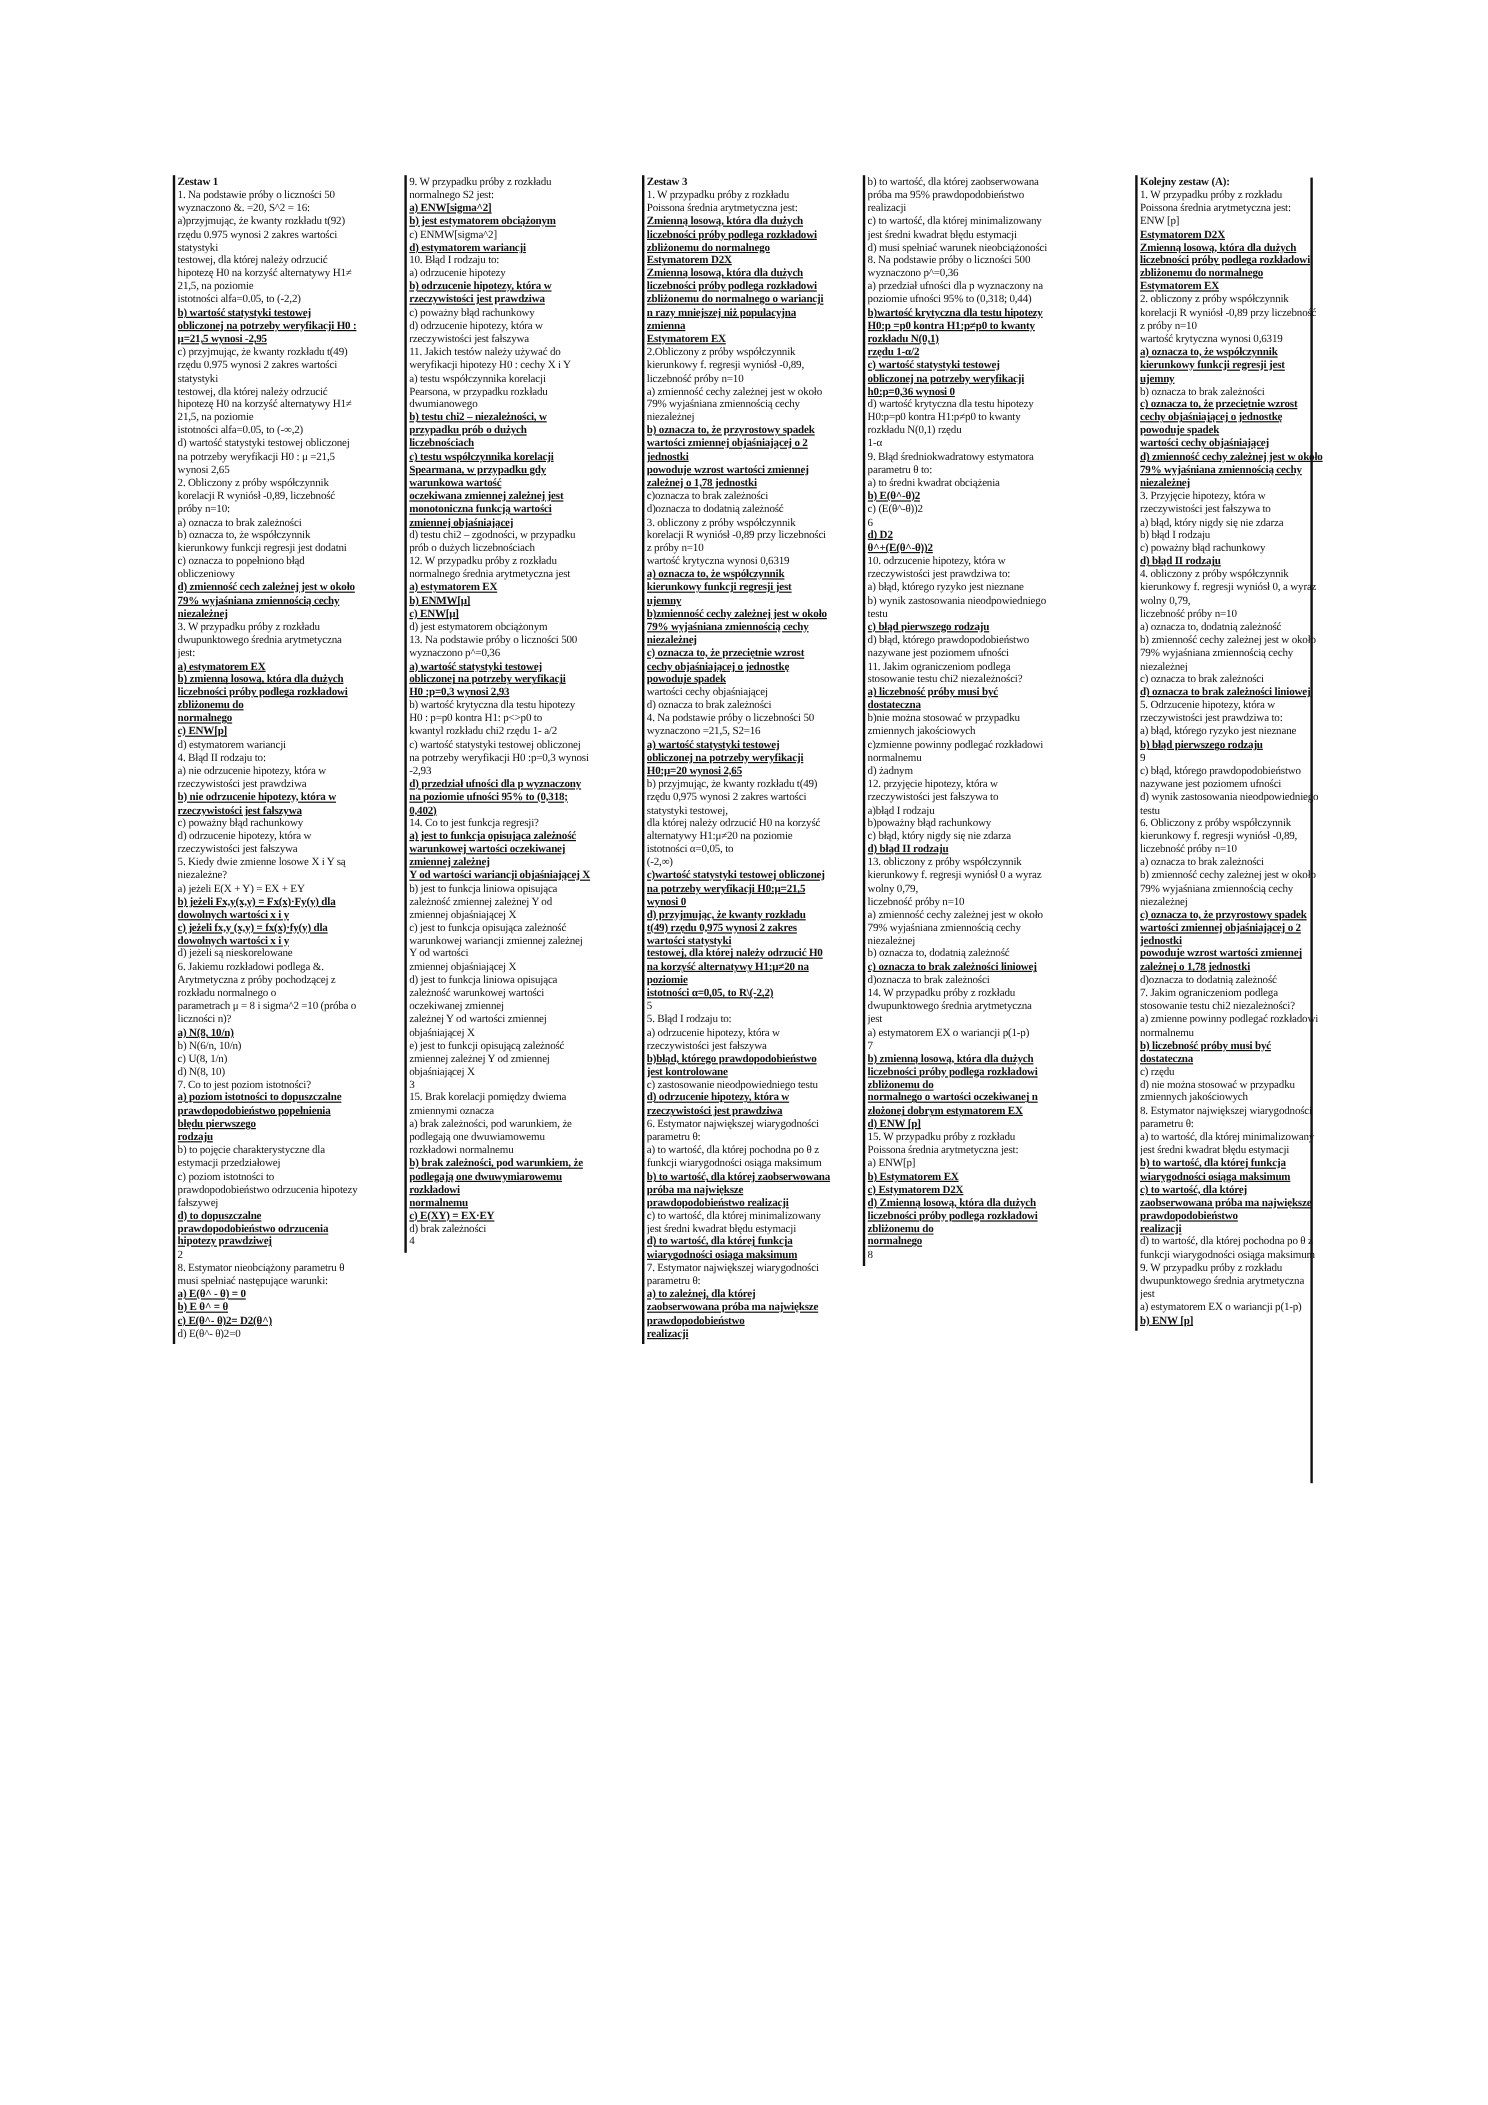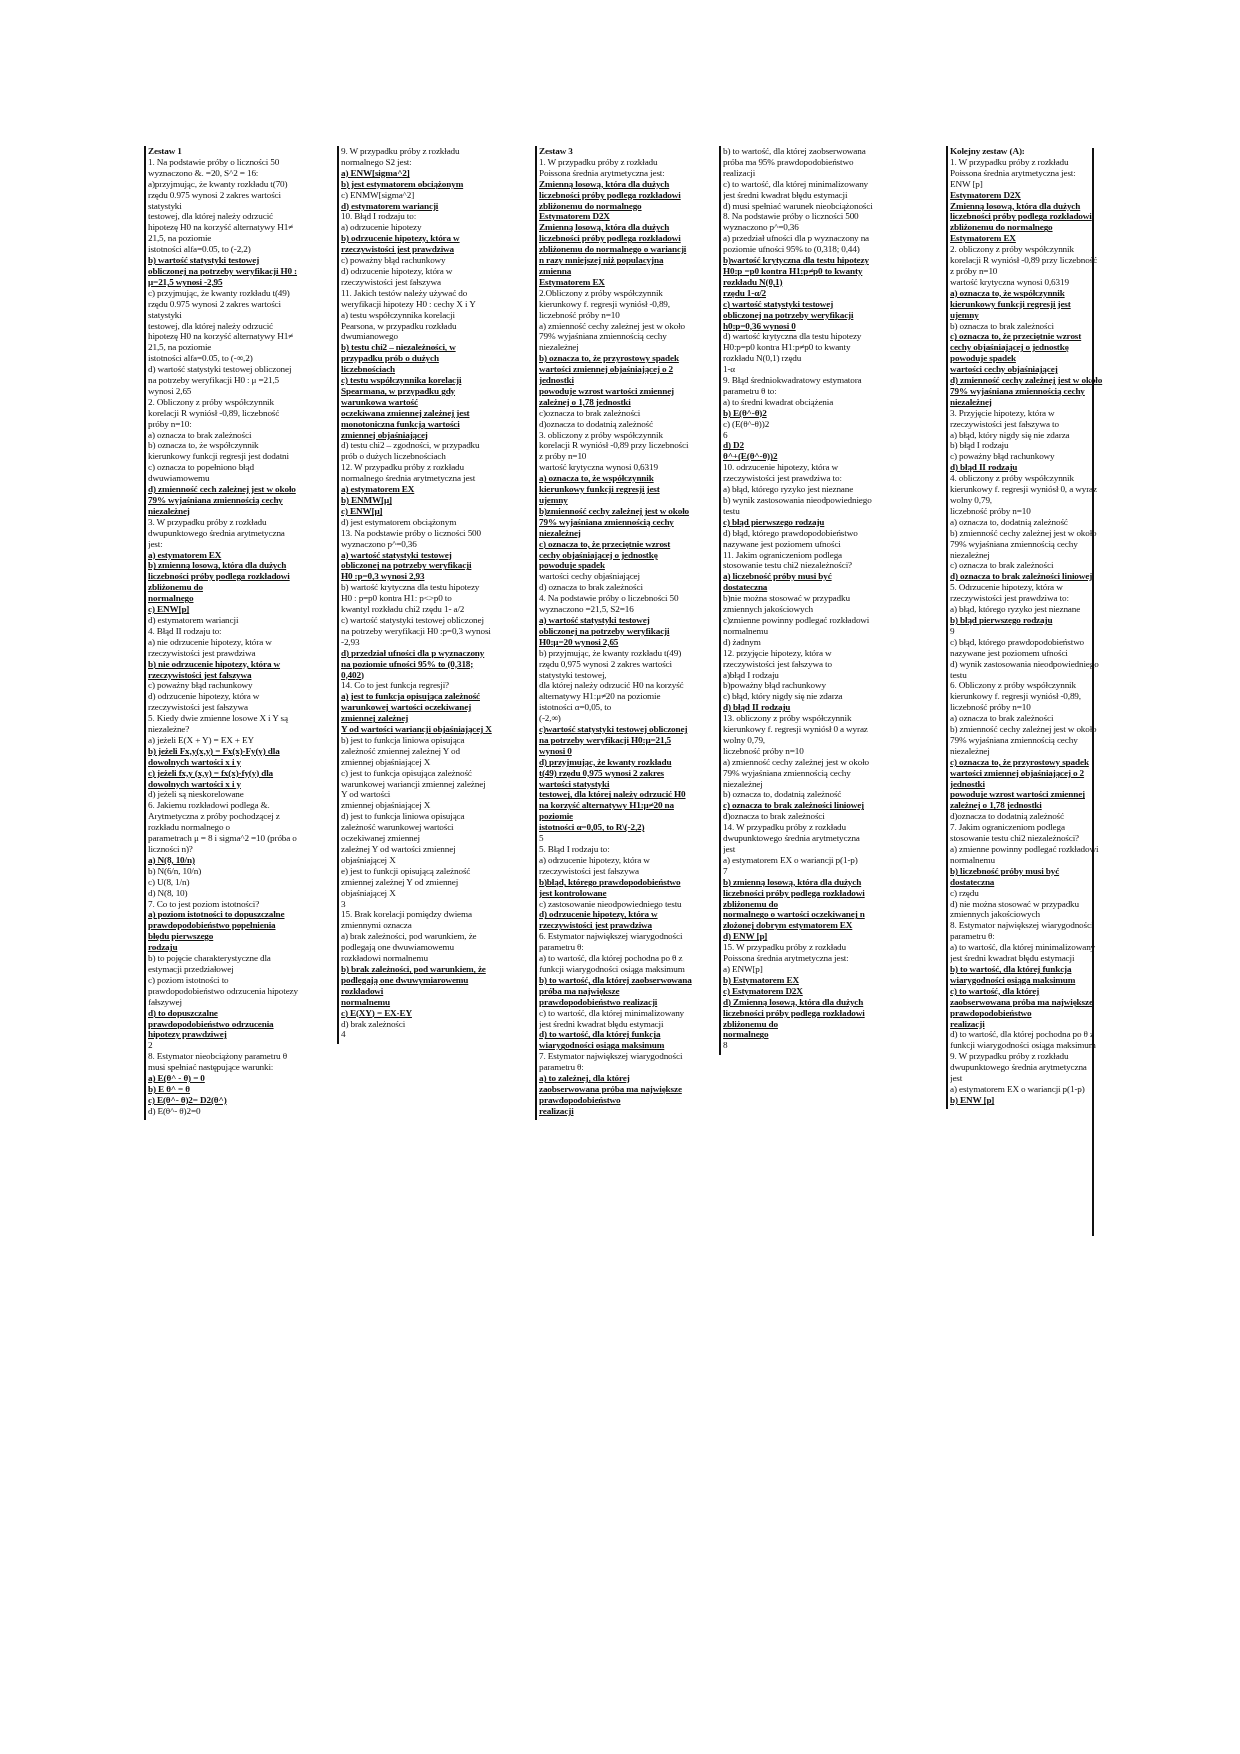--- a/index.html
+++ b/index.html
@@ -14,21 +14,21 @@
 </style>
 </head>
 <body>
 
 <div class="page">
   <div class="col" id="col0" style="left:148px;">
       <div class="rule" style="height: 974.1px;"></div>
       <span class="line hdr">Zestaw 1</span>
       <span class="line">1. Na podstawie próby o liczności 50</span>
       <span class="line">wyznaczono &amp;. =20, S^2 = 16:</span>
-      <span class="line">a)przyjmując, że kwanty rozkładu t(70)</span>
+      <span class="line">a)przyjmując, że kwanty rozkładu t(92)</span>
       <span class="line">rzędu 0.975 wynosi 2 zakres wartości</span>
       <span class="line">statystyki</span>
       <span class="line">testowej, dla której należy odrzucić</span>
       <span class="line">hipotezę H0 na korzyść alternatywy H1≠</span>
       <span class="line">21,5, na poziomie</span>
       <span class="line">istotności alfa=0.05, to (-2,2)</span>
       <span class="line ans">b) wartość statystyki testowej</span>
       <span class="line ans">obliczonej na potrzeby weryfikacji H0 :</span>
       <span class="line ans">μ=21,5 wynosi -2,95</span>
       <span class="line">c) przyjmując, że kwanty rozkładu t(49)</span>
@@ -41,21 +41,21 @@
       <span class="line">d) wartość statystyki testowej obliczonej</span>
       <span class="line">na potrzeby weryfikacji H0 : μ =21,5</span>
       <span class="line">wynosi 2,65</span>
       <span class="line">2. Obliczony z próby współczynnik</span>
       <span class="line">korelacji R wyniósł -0,89, liczebność</span>
       <span class="line">próby n=10:</span>
       <span class="line">a) oznacza to brak zależności</span>
       <span class="line">b) oznacza to, że współczynnik</span>
       <span class="line">kierunkowy funkcji regresji jest dodatni</span>
       <span class="line">c) oznacza to popełniono błąd</span>
-      <span class="line">dwuwiamowemu</span>
+      <span class="line">obliczeniowy</span>
       <span class="line ans">d) zmienność cech zależnej jest w około</span>
       <span class="line ans">79% wyjaśniana zmiennością cechy</span>
       <span class="line ans">niezależnej</span>
       <span class="line">3. W przypadku próby z rozkładu</span>
       <span class="line">dwupunktowego średnia arytmetyczna</span>
       <span class="line">jest:</span>
       <span class="line ans">a) estymatorem EX</span>
       <span class="line ans">b) zmienną losową, która dla dużych</span>
       <span class="line ans">liczebności próby podlega rozkładowi</span>
       <span class="line ans">zbliżonemu do</span>

